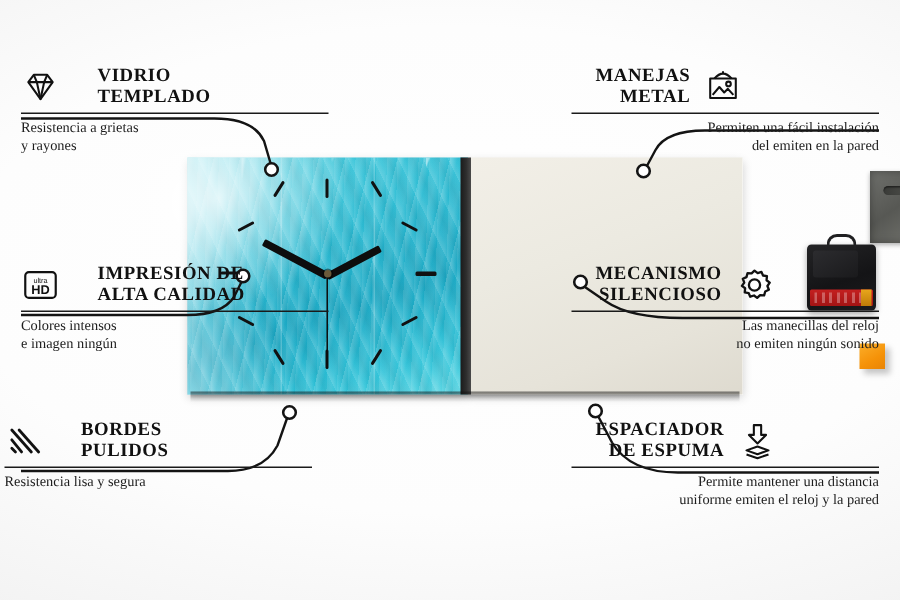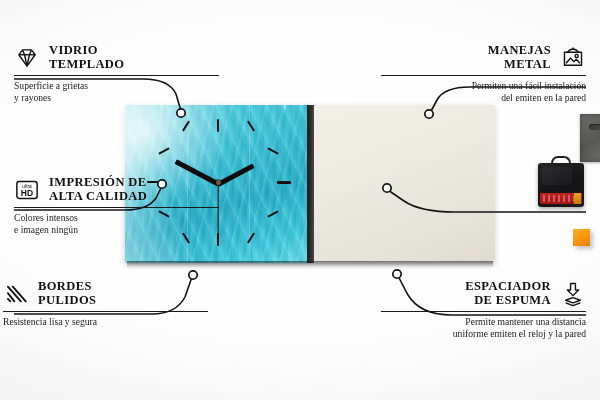--- a/index.html
+++ b/index.html
@@ -113,25 +113,26 @@
   }
   #spacer{
     position:absolute; left:261px; top:124px; width:17px; height:17px;
     background:linear-gradient(150deg,#fbae2a 0%, #f59208 60%, #e98405 100%);
     box-shadow:3px 3px 4px rgba(0,0,0,.22);
   }
   
   .callout { position:absolute; width:205px; }
   .callout.right { text-align:right; }
   .head { display:flex; align-items:center; gap:9px; }
-  .callout.right .head { justify-content:flex-end; }
+  .callout.right .head { }
   .title {
     font-weight:bold; font-size:12.5px; line-height:13.5px;
     letter-spacing:.4px; color:#111; text-transform:uppercase;
     white-space:pre-line;
+    margin-left:16px;
   }
   .rule { height:1.4px; background:#1a1a1a; margin:4px 0 4px; }
   .desc {
     font-size:9.6px; line-height:11.4px; color:#1d1d1d; white-space:pre-line;
   }
   .ico { width:26px; height:26px; flex:0 0 26px; color:#111; }
   .ico svg { width:26px; height:26px; display:block; }
   #lines { position:absolute; left:0; top:0; width:600px; height:400px; pointer-events:none; }
 </style>
 </head>
@@ -211,21 +212,21 @@
           <path d="M6 12 H26"></path>
               <path d="M10.5 6 L13 12 L16 26"></path>
               <path d="M21.5 6 L19 12 L16 26"></path>
         </g>
           </svg>
       </span>
       <span class="title">VIDRIO
 TEMPLADO</span>
     </div>
     <div class="rule"></div>
-    <div class="desc">Superficie a grietas
+    <div class="desc">Resistencia a grietas
 y rayones</div>
   </div>
 
   <div class="callout" style="left:14px; top:176px;">
     <div class="head">
       <span class="ico">
         <svg viewBox="0 0 32 32">
           <rect x="3.5" y="5.5" width="25" height="21" rx="3" fill="none" stroke="currentColor" stroke-width="1.8"></rect>
           <text x="16" y="14" text-anchor="middle" font-family="Liberation Sans, sans-serif" font-size="6" fill="currentColor">ultra</text>
           <text x="16" y="23.5" text-anchor="middle" font-family="Liberation Sans, sans-serif" font-size="10.5" font-weight="bold" fill="currentColor">HD</text>
@@ -271,20 +272,37 @@
           <circle cx="20.5" cy="13.5" r="1.9"></circle>
         </g>
           </svg>
       </span>
     </div>
     <div class="rule"></div>
     <div class="desc">Permiten una fácil instalación
 del emiten en la pared</div>
   </div>
 
+  <div class="callout right" style="left:381px; top:176px;">
+    <div class="head">
+      <span class="title">MECANISMO
+SILENCIOSO</span>
+      <span class="ico">
+        <svg viewBox="0 0 32 32">
+            <g fill="none" stroke="currentColor" stroke-width="1.9" stroke-linejoin="round">
+          <path d="M16 4.2 l2.6 2.0 3.1 -1.0 1.3 3.0 3.2 0.6 -0.3 3.3 2.6 2.0 -1.9 2.7 1.2 3.1 -3.0 1.4 -0.9 3.2 -3.3 -0.2 -2.4 2.3 -2.6 -2.0 -3.1 1.0 -1.3 -3.0 -3.2 -0.6 0.3 -3.3 -2.6 -2.0 1.9 -2.7 -1.2 -3.1 3.0 -1.4 0.9 -3.2 3.3 0.2 Z"></path>
+          <circle cx="16" cy="16" r="4.6"></circle>
+        </g>
+          </svg>
+      </span>
+    </div>
+    <div class="rule"></div>
+    <div class="desc">Las manecillas del reloj
+no emiten ningún sonido</div>
+  </div>
 
   <div class="callout right" style="left:381px; top:280px;">
     <div class="head">
       <span class="title">ESPACIADOR
 DE ESPUMA</span>
       <span class="ico">
         <svg viewBox="0 0 32 32">
             <g fill="none" stroke="currentColor" stroke-width="1.7" stroke-linejoin="round">
           <path d="M13 3 h6 v8 h4 l-7 7 -7 -7 h4 Z"></path>
           <path d="M16 20.5 l9 3.2 -9 3.2 -9 -3.2 Z"></path>

